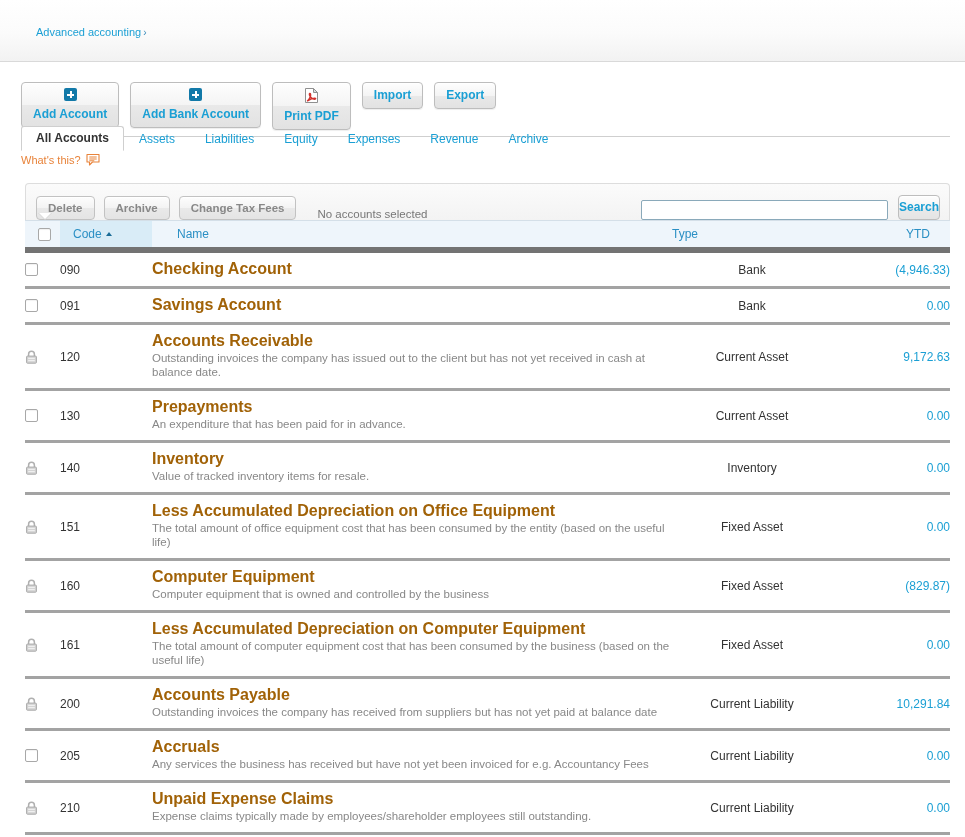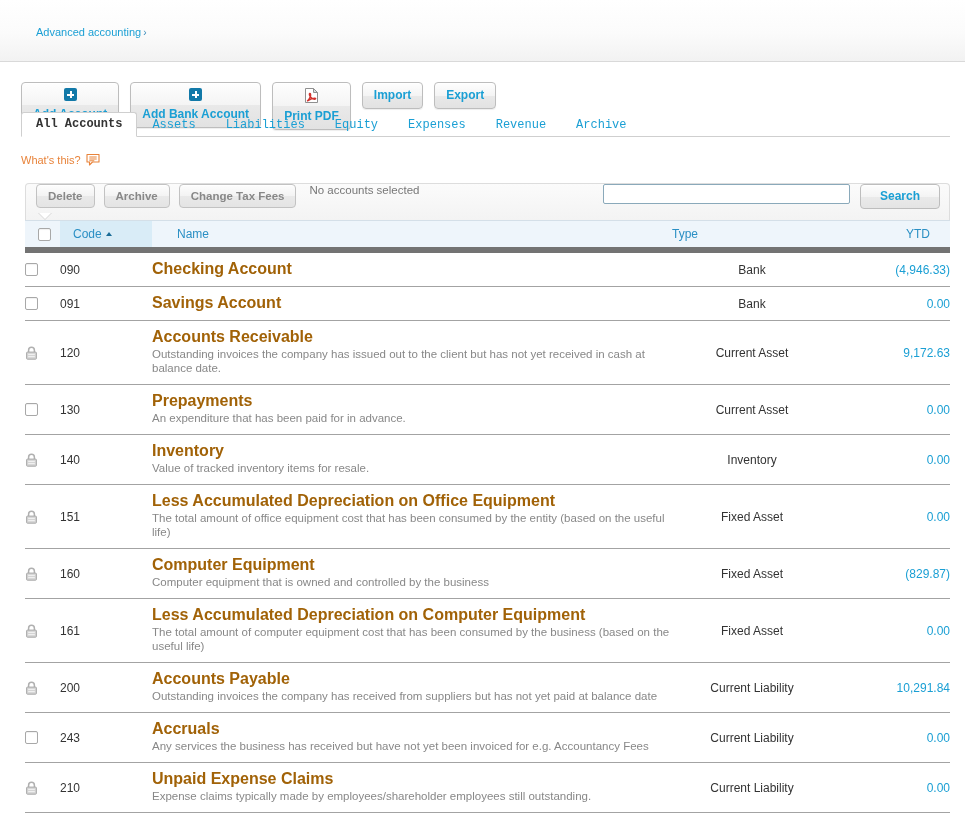--- a/index.html
+++ b/index.html
@@ -120,23 +120,22 @@
   .tab {
     font-size: 12px;
     color: #1a9fd4;
     padding: 4px 14px 4px 14px;
     border: 1px solid transparent;
     border-bottom: none;
     cursor: pointer;
     line-height: 15px;
     white-space: nowrap;
     position: relative;
-    top: 1px;
+    top: 15px;
     background: transparent;
-    font-family: Liberation Mono, monospace;
   }
   .tab.active {
     color: #333333;
     font-weight: bold;
     background: #ffffff;
     border: 1px solid #cfcfcf;
     border-bottom: 1px solid #ffffff;
     border-radius: 3px 3px 0 0;
   }
 
@@ -166,42 +165,42 @@
     width: 925px;
   }
   .grid-toolbar {
     background: linear-gradient(to bottom, #fbfbfb 0%, #f3f3f3 100%);
     border: 1px solid #dddddd;
     border-bottom: none;
     border-radius: 4px 4px 0 0;
     height: 37px;
     box-sizing: border-box;
     display: flex;
-    align-items: flex-start;
+    align-items: flex-end;
     padding: 0 9px 0 10px;
   }
   .tb-btn {
     background: linear-gradient(to bottom, #fdfdfd 0%, #f3f3f3 50%, #e9e9e9 51%, #e4e4e4 100%);
     border: 1px solid #c2c2c2;
     border-radius: 4px;
     padding: 4px 11px;
     font-family: "Liberation Sans", sans-serif;
     font-size: 11.5px;
     font-weight: bold;
     color: #888888;
     line-height: 14px;
     margin-right: 9px;
     cursor: default;
     box-shadow: inset 0 1px 0 #ffffff;
     white-space: nowrap;
   }
   .tb-status {
     font-size: 11.5px;
     color: #777777;
-    margin-left: 4px;
+    margin-left: 12px;
     white-space: nowrap;
   }
   .tb-spacer { flex: 1 1 auto; }
   .search-input {
     width: 247px;
     height: 20px;
     box-sizing: border-box;
     border: 1px solid #8aa9ba;
     border-radius: 2px;
     background: #ffffff;
@@ -209,21 +208,21 @@
     font-size: 12px;
     padding: 1px 4px;
     color: #333333;
     outline: none;
     margin-right: 10px;
   }
   .search-btn {
     background: linear-gradient(to bottom, #fdfdfd 0%, #f4f4f4 50%, #eaeaea 51%, #e4e4e4 100%);
     border: 1px solid #bdbdbd;
     border-radius: 4px;
-    padding: 4px 19px;
+    padding: 4px 0;
     font-family: "Liberation Sans", sans-serif;
     font-size: 12px;
     font-weight: bold;
     color: #1a9fd4;
     cursor: pointer;
     line-height: 15px;
     box-shadow: inset 0 1px 0 #ffffff;
   }
 
   
@@ -274,21 +273,21 @@
   .col-marker::after {
     content: "";
     position: absolute;
     left: -6px; top: -7px;
     border-left: 6px solid transparent;
     border-right: 6px solid transparent;
     border-top: 6px solid #ffffff;
   }
 
   .acct-table tbody td {
-    border-bottom: 1px solid #a3a3a3;
+    border-bottom: 3px solid #a3a3a3;
     padding: 9px 0 9px 0;
     vertical-align: middle;
     font-size: 12px;
     background: #ffffff;
     margin-top: 28px;
   }
   td.c-check { padding-left: 13px; }
   td.c-code  { padding-left: 13px; color: #333333; font-size: 12px; }
   td.c-name  { padding-left: 25px; padding-right: 12px; }
   td.c-type  { color: #333333; text-align: center; }
@@ -520,21 +519,21 @@
               </svg></span></td>
           <td class="c-code">200</td>
           <td class="c-name"><a class="acct-name">Accounts Payable</a><div class="acct-desc">Outstanding invoices the company has received from suppliers but has not yet paid at balance date</div></td>
           <td class="c-type">Current Liability</td>
           <td class="c-ytd">10,291.84</td>
         </tr>
         <tr>
           <td class="c-check">
             <input class="row-check" type="checkbox" style="">
           </td>
-          <td class="c-code">243</td>
+          <td class="c-code">205</td>
           <td class="c-name"><a class="acct-name">Accruals</a><div class="acct-desc">Any services the business has received but have not yet been invoiced for e.g. Accountancy Fees</div></td>
           <td class="c-type">Current Liability</td>
           <td class="c-ytd">0.00</td>
         </tr>
         <tr>
           <td class="c-check"><span><svg class="icon-lock" viewBox="0 0 13 14">
                 <path d="M3.6 6.2 V4.2 a2.9 2.9 0 0 1 5.8 0 V6.2" fill="none" stroke="#b0b0b0" stroke-width="1.5"></path>
                 <rect x="1.6" y="6.1" width="9.8" height="7.1" rx="0.8" fill="#d4d4d4" stroke="#a9a9a9" stroke-width="1"></rect>
                 <line x1="3.2" y1="8.4" x2="9.8" y2="8.4" stroke="#f2f2f2" stroke-width="1.1"></line>
                 <line x1="3.2" y1="10.6" x2="9.8" y2="10.6" stroke="#f2f2f2" stroke-width="1.1"></line>

